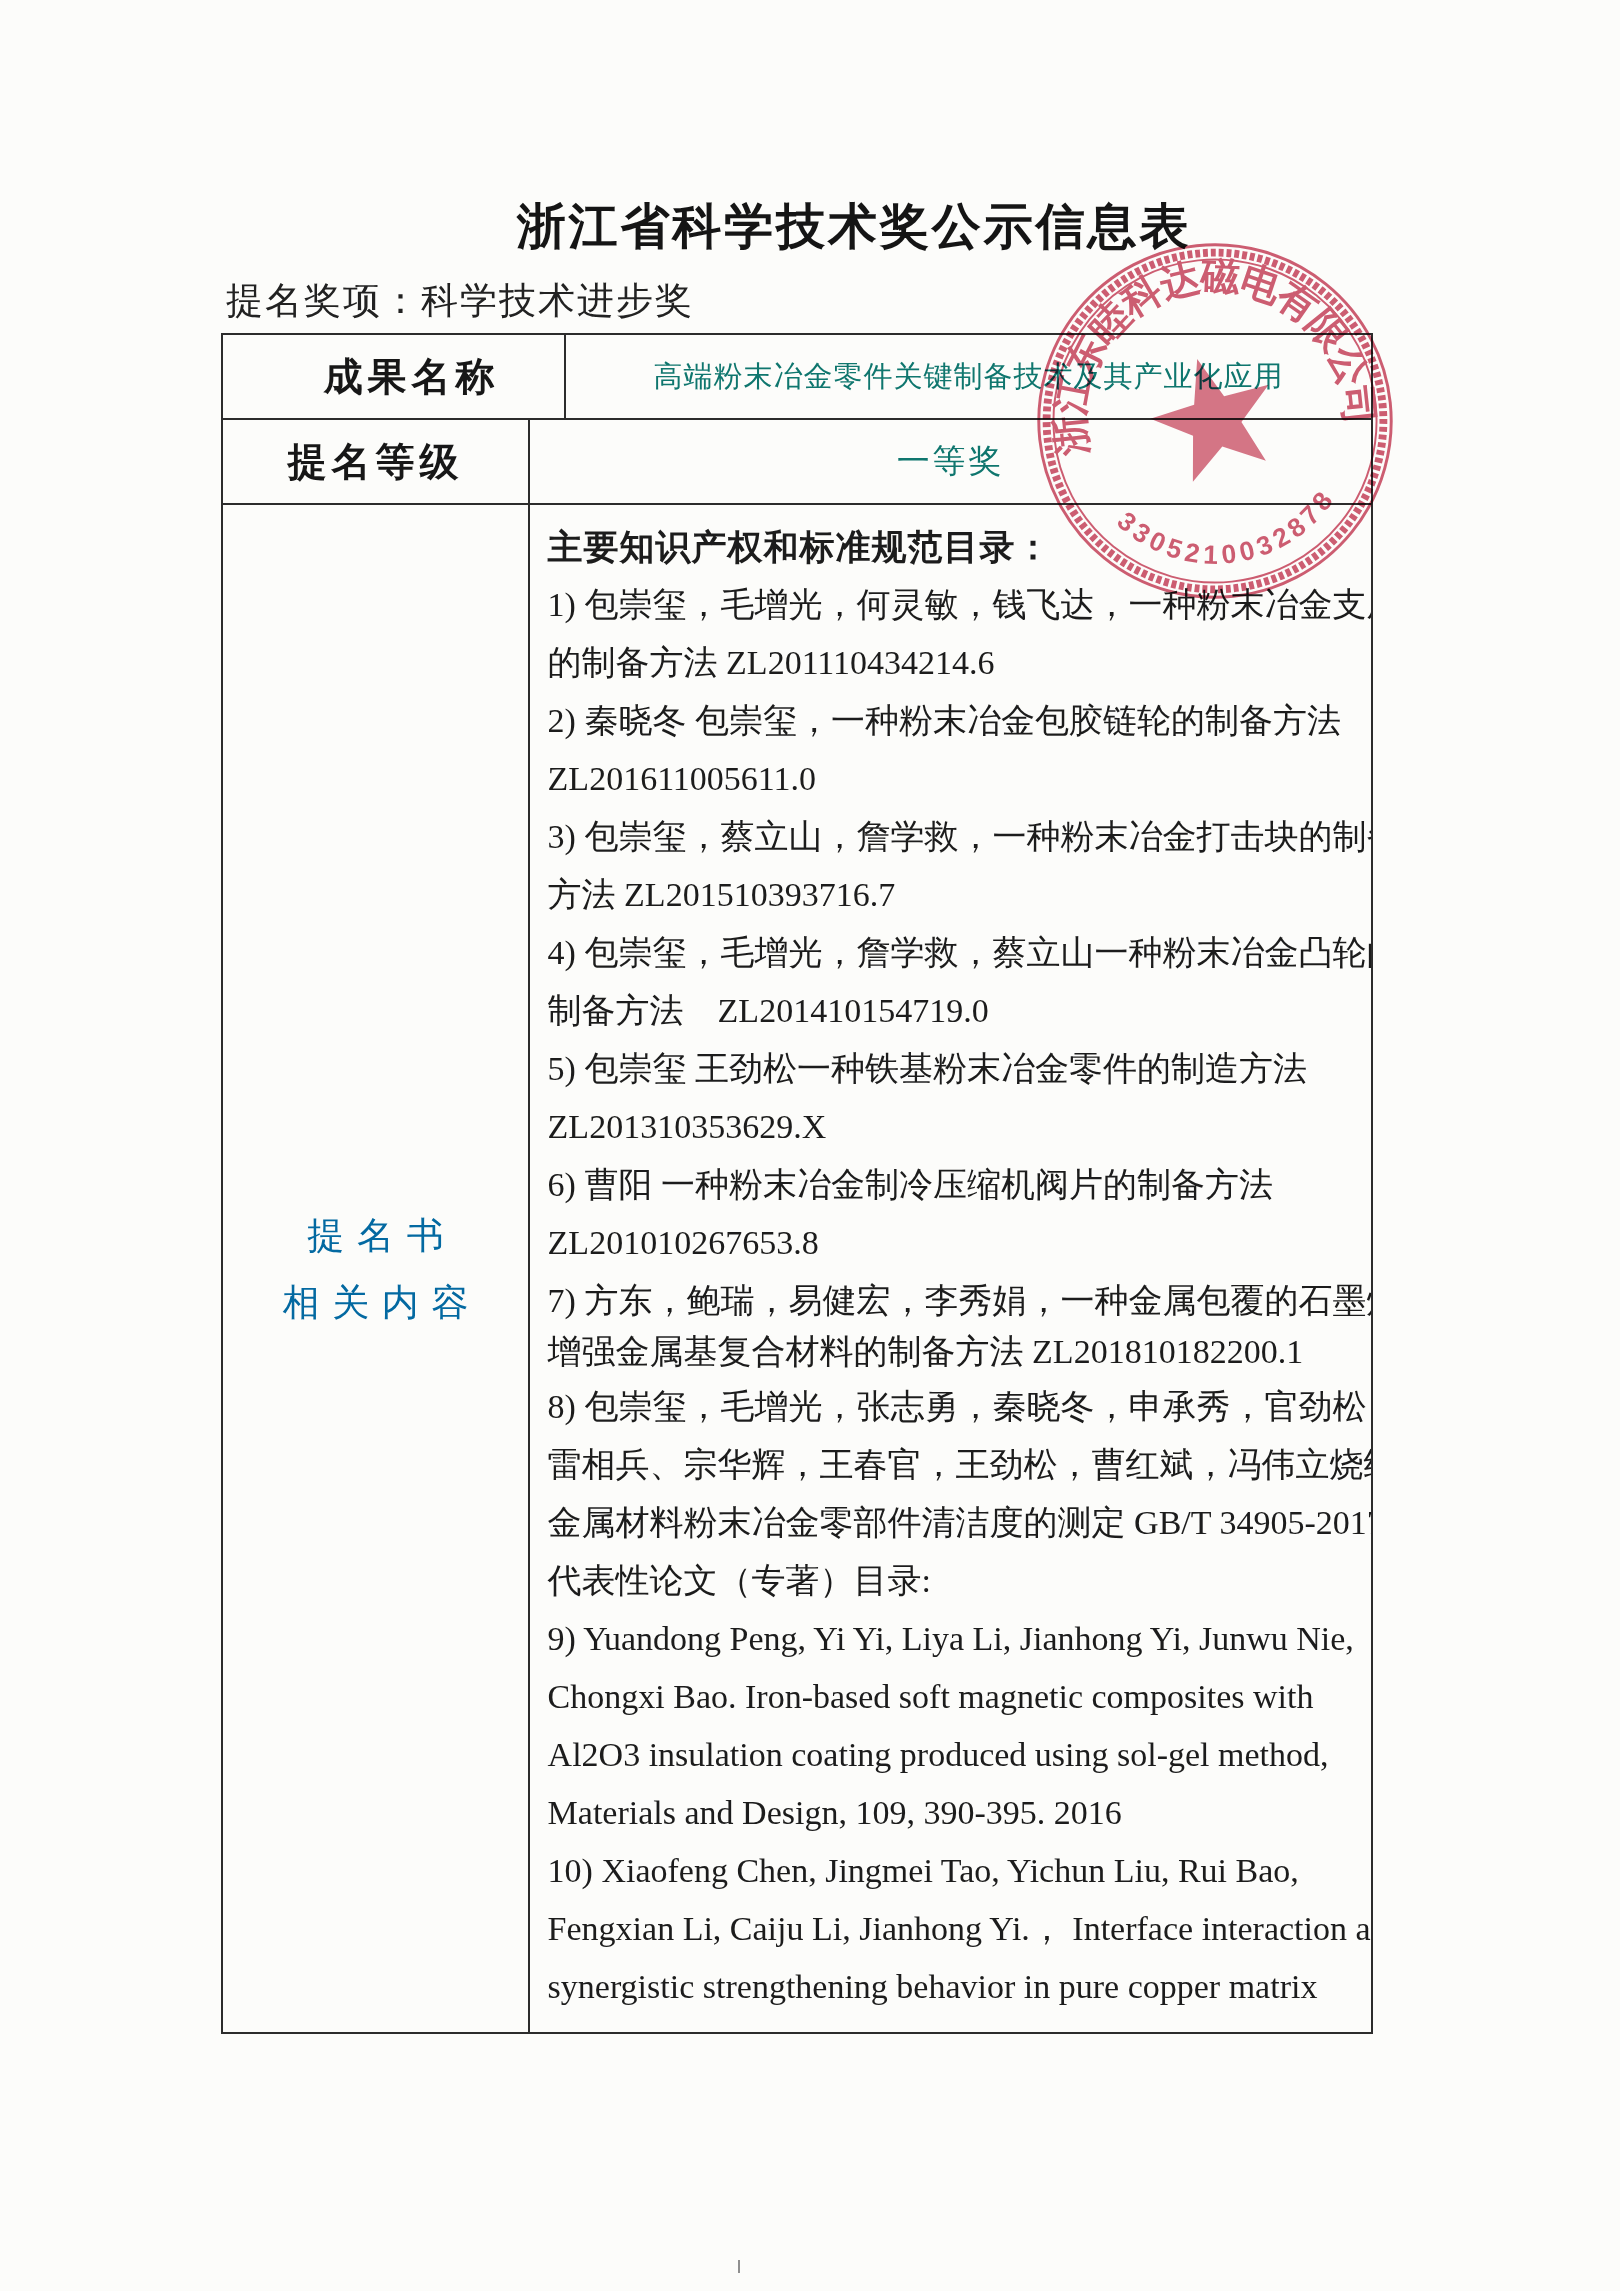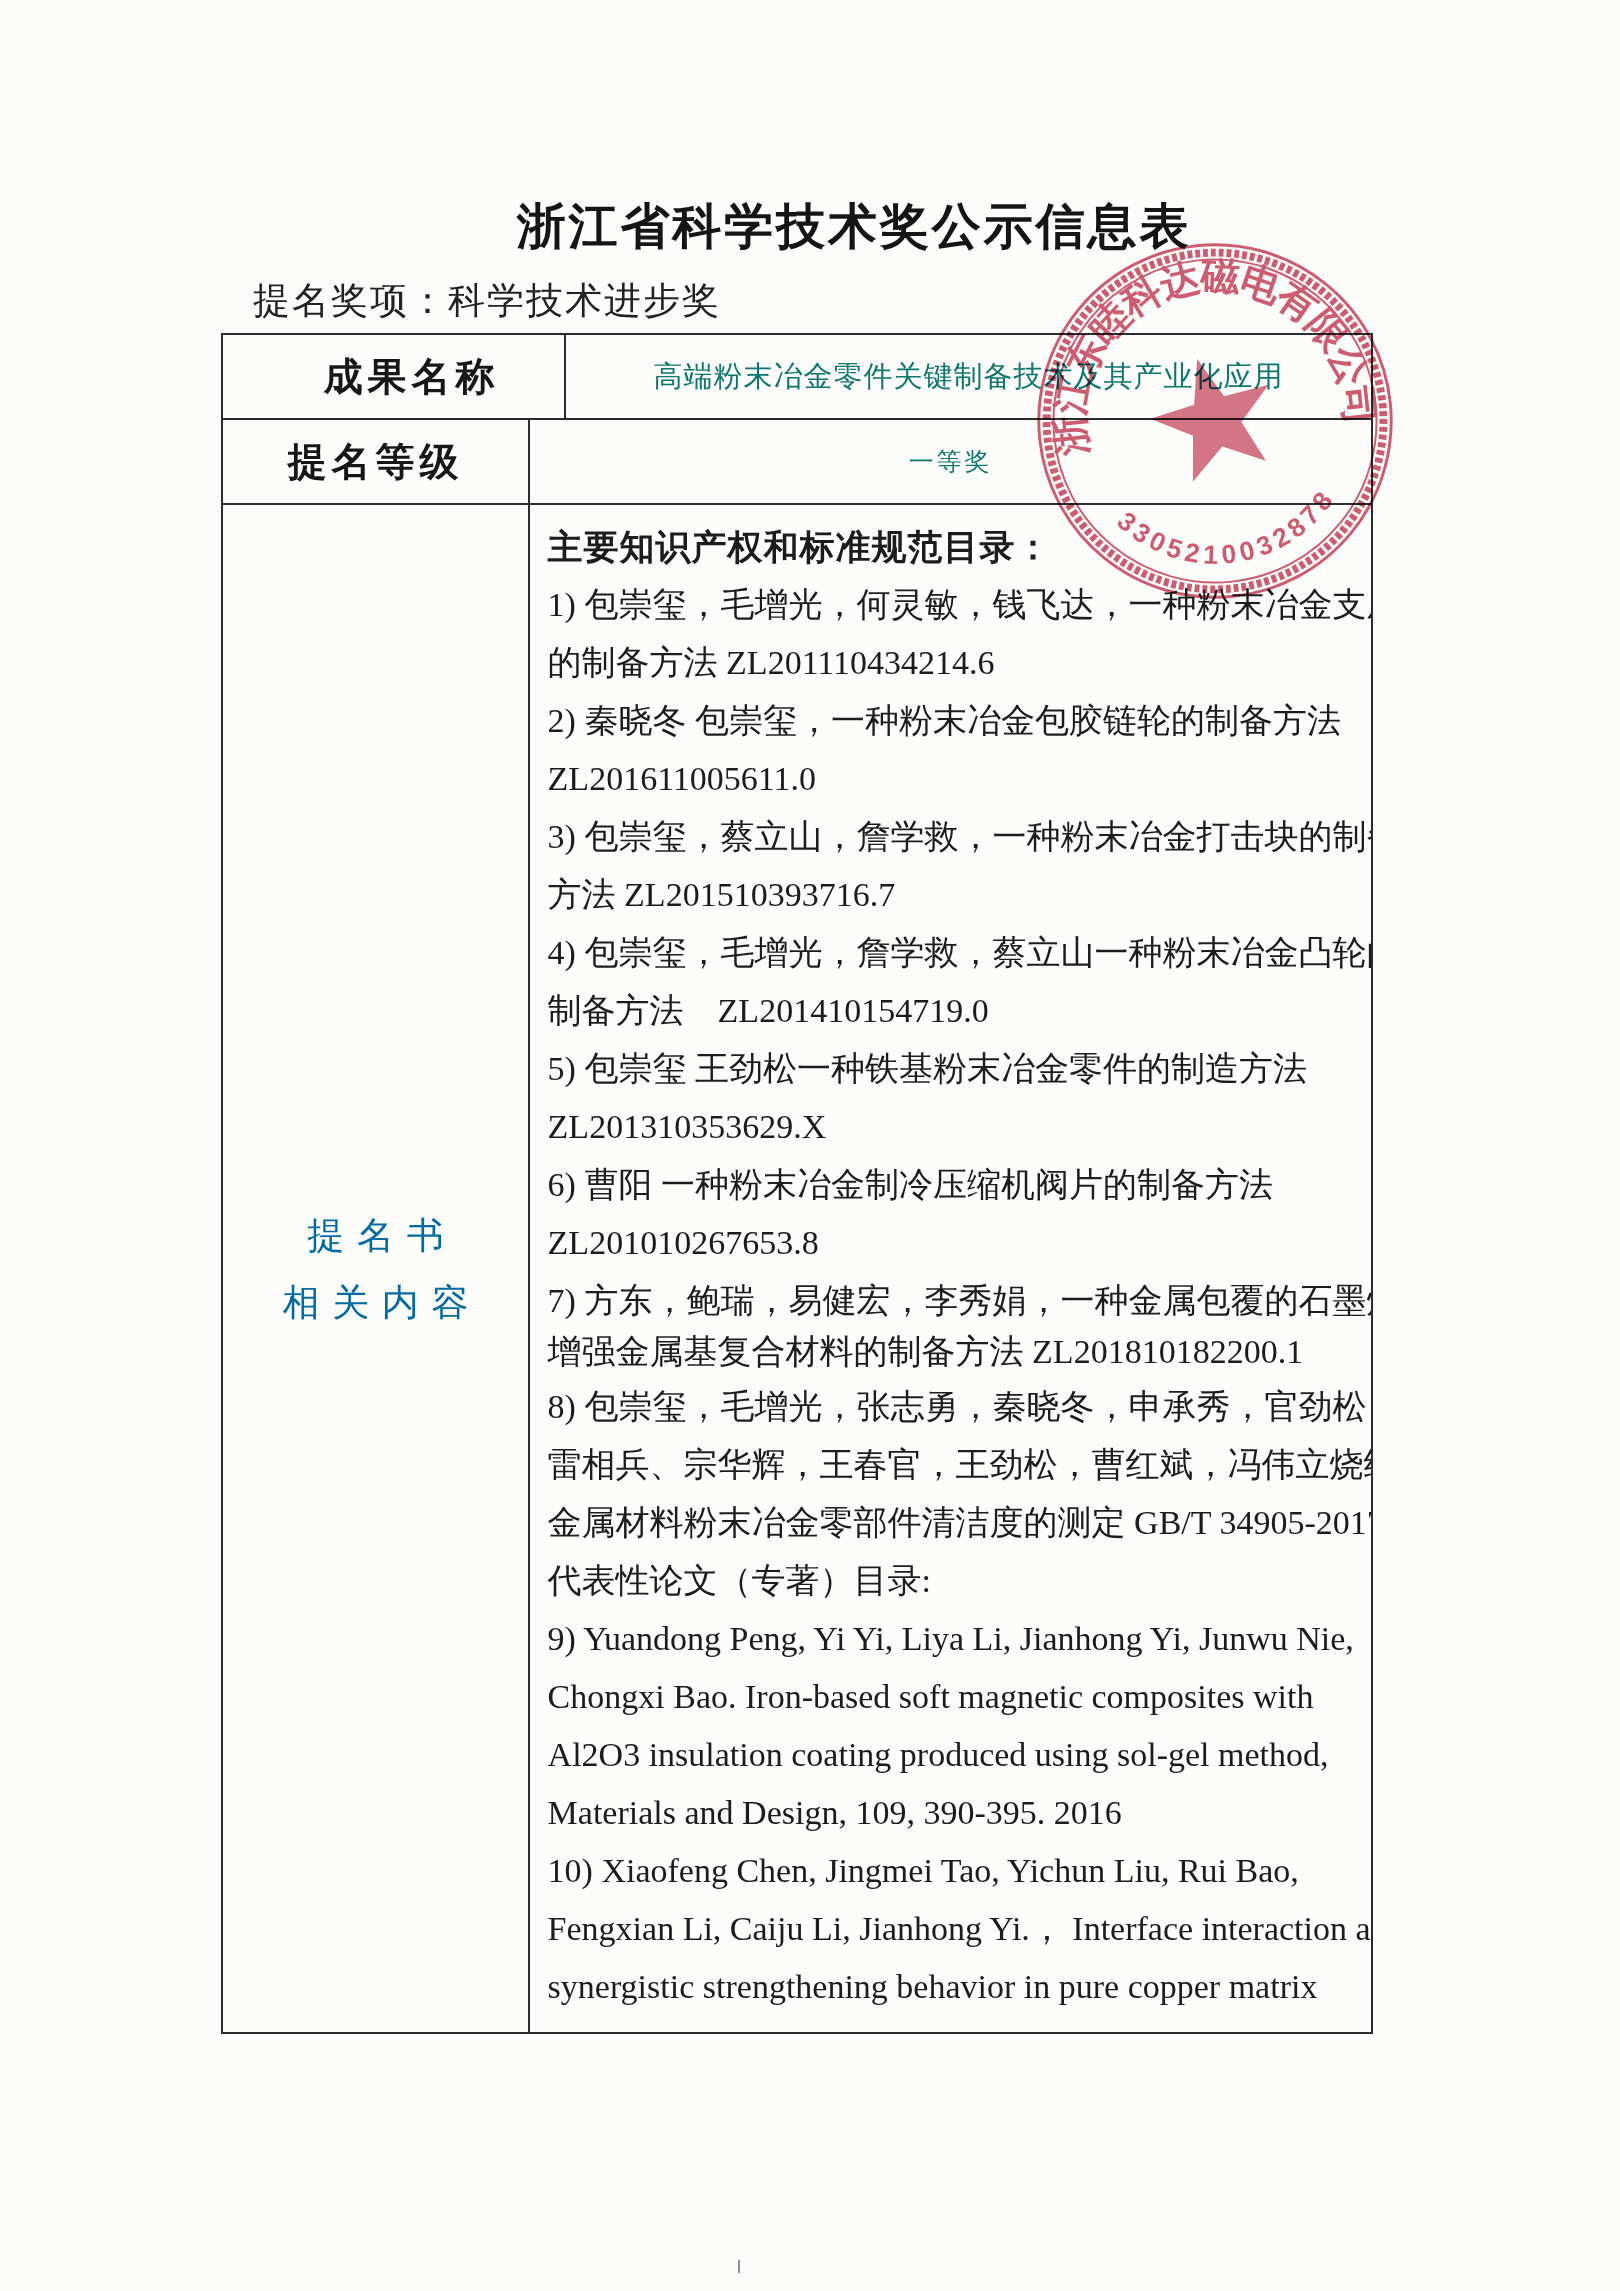--- a/index.html
+++ b/index.html
@@ -7,21 +7,21 @@
     position:relative;width:1620px;height:2292px;margin:0 auto;
     background:#fcfcfa;overflow:hidden;
     font-family:"Liberation Serif","DejaVu Serif",serif;color:#1e1e1e;
   }
   .title{
     position:absolute;top:194px;left:0;width:100%;text-align:center;
     font-family:"Liberation Sans","DejaVu Sans",sans-serif;
     font-weight:700;font-size:49px;letter-spacing:2.9px;color:#151515;margin-left:44px;
   }
   .subtitle{
-    position:absolute;top:276px;left:253px;
+    position:absolute;top:276px;left:226px;
     font-size:37px;letter-spacing:2px;color:#222;
   }
   .tbl{
     position:absolute;left:221px;top:333px;width:1152px;
     border:2.9px solid #2c2c2c;box-sizing:border-box;background:transparent;
   }
   .row{display:flex;box-sizing:border-box;}
   .r1{height:85px;border-bottom:2px solid #2c2c2c;padding-left:36px;}
   .r2{height:85px;border-bottom:2.9px solid #2c2c2c;}
   .r3{height:1527px;}
@@ -31,21 +31,21 @@
     display:flex;align-items:center;justify-content:center;text-align:center;
   }
   .r1 .label,.r2 .label{
     font-family:"Liberation Sans","DejaVu Sans",sans-serif;
     font-weight:700;font-size:39px;letter-spacing:4.9px;color:#171717;
   }
   .cell.value{
     flex:1;display:flex;align-items:center;justify-content:center;
     font-size:29px;letter-spacing:1px;color:#0f766e;
   }
-  .r2 .value{font-size:25px;letter-spacing:2.9px;}
+  .r2 .value{font-size:33px;letter-spacing:2.9px;}
   .r3 .label{flex-direction:column;font-size:37px;letter-spacing:12.7px;color:#0369a1;}
   .r3 .label .lbl-line{line-height:67px;text-indent:12.7px;}
   .cell.content{
     flex:1;padding:12.7px 13.7px 0 17.6px;overflow:hidden;
   }
   .cline{
     height:58px;line-height:58px;font-size:34px;white-space:nowrap;
     color:#1c1c1c;
   }
   .cline.bold{

